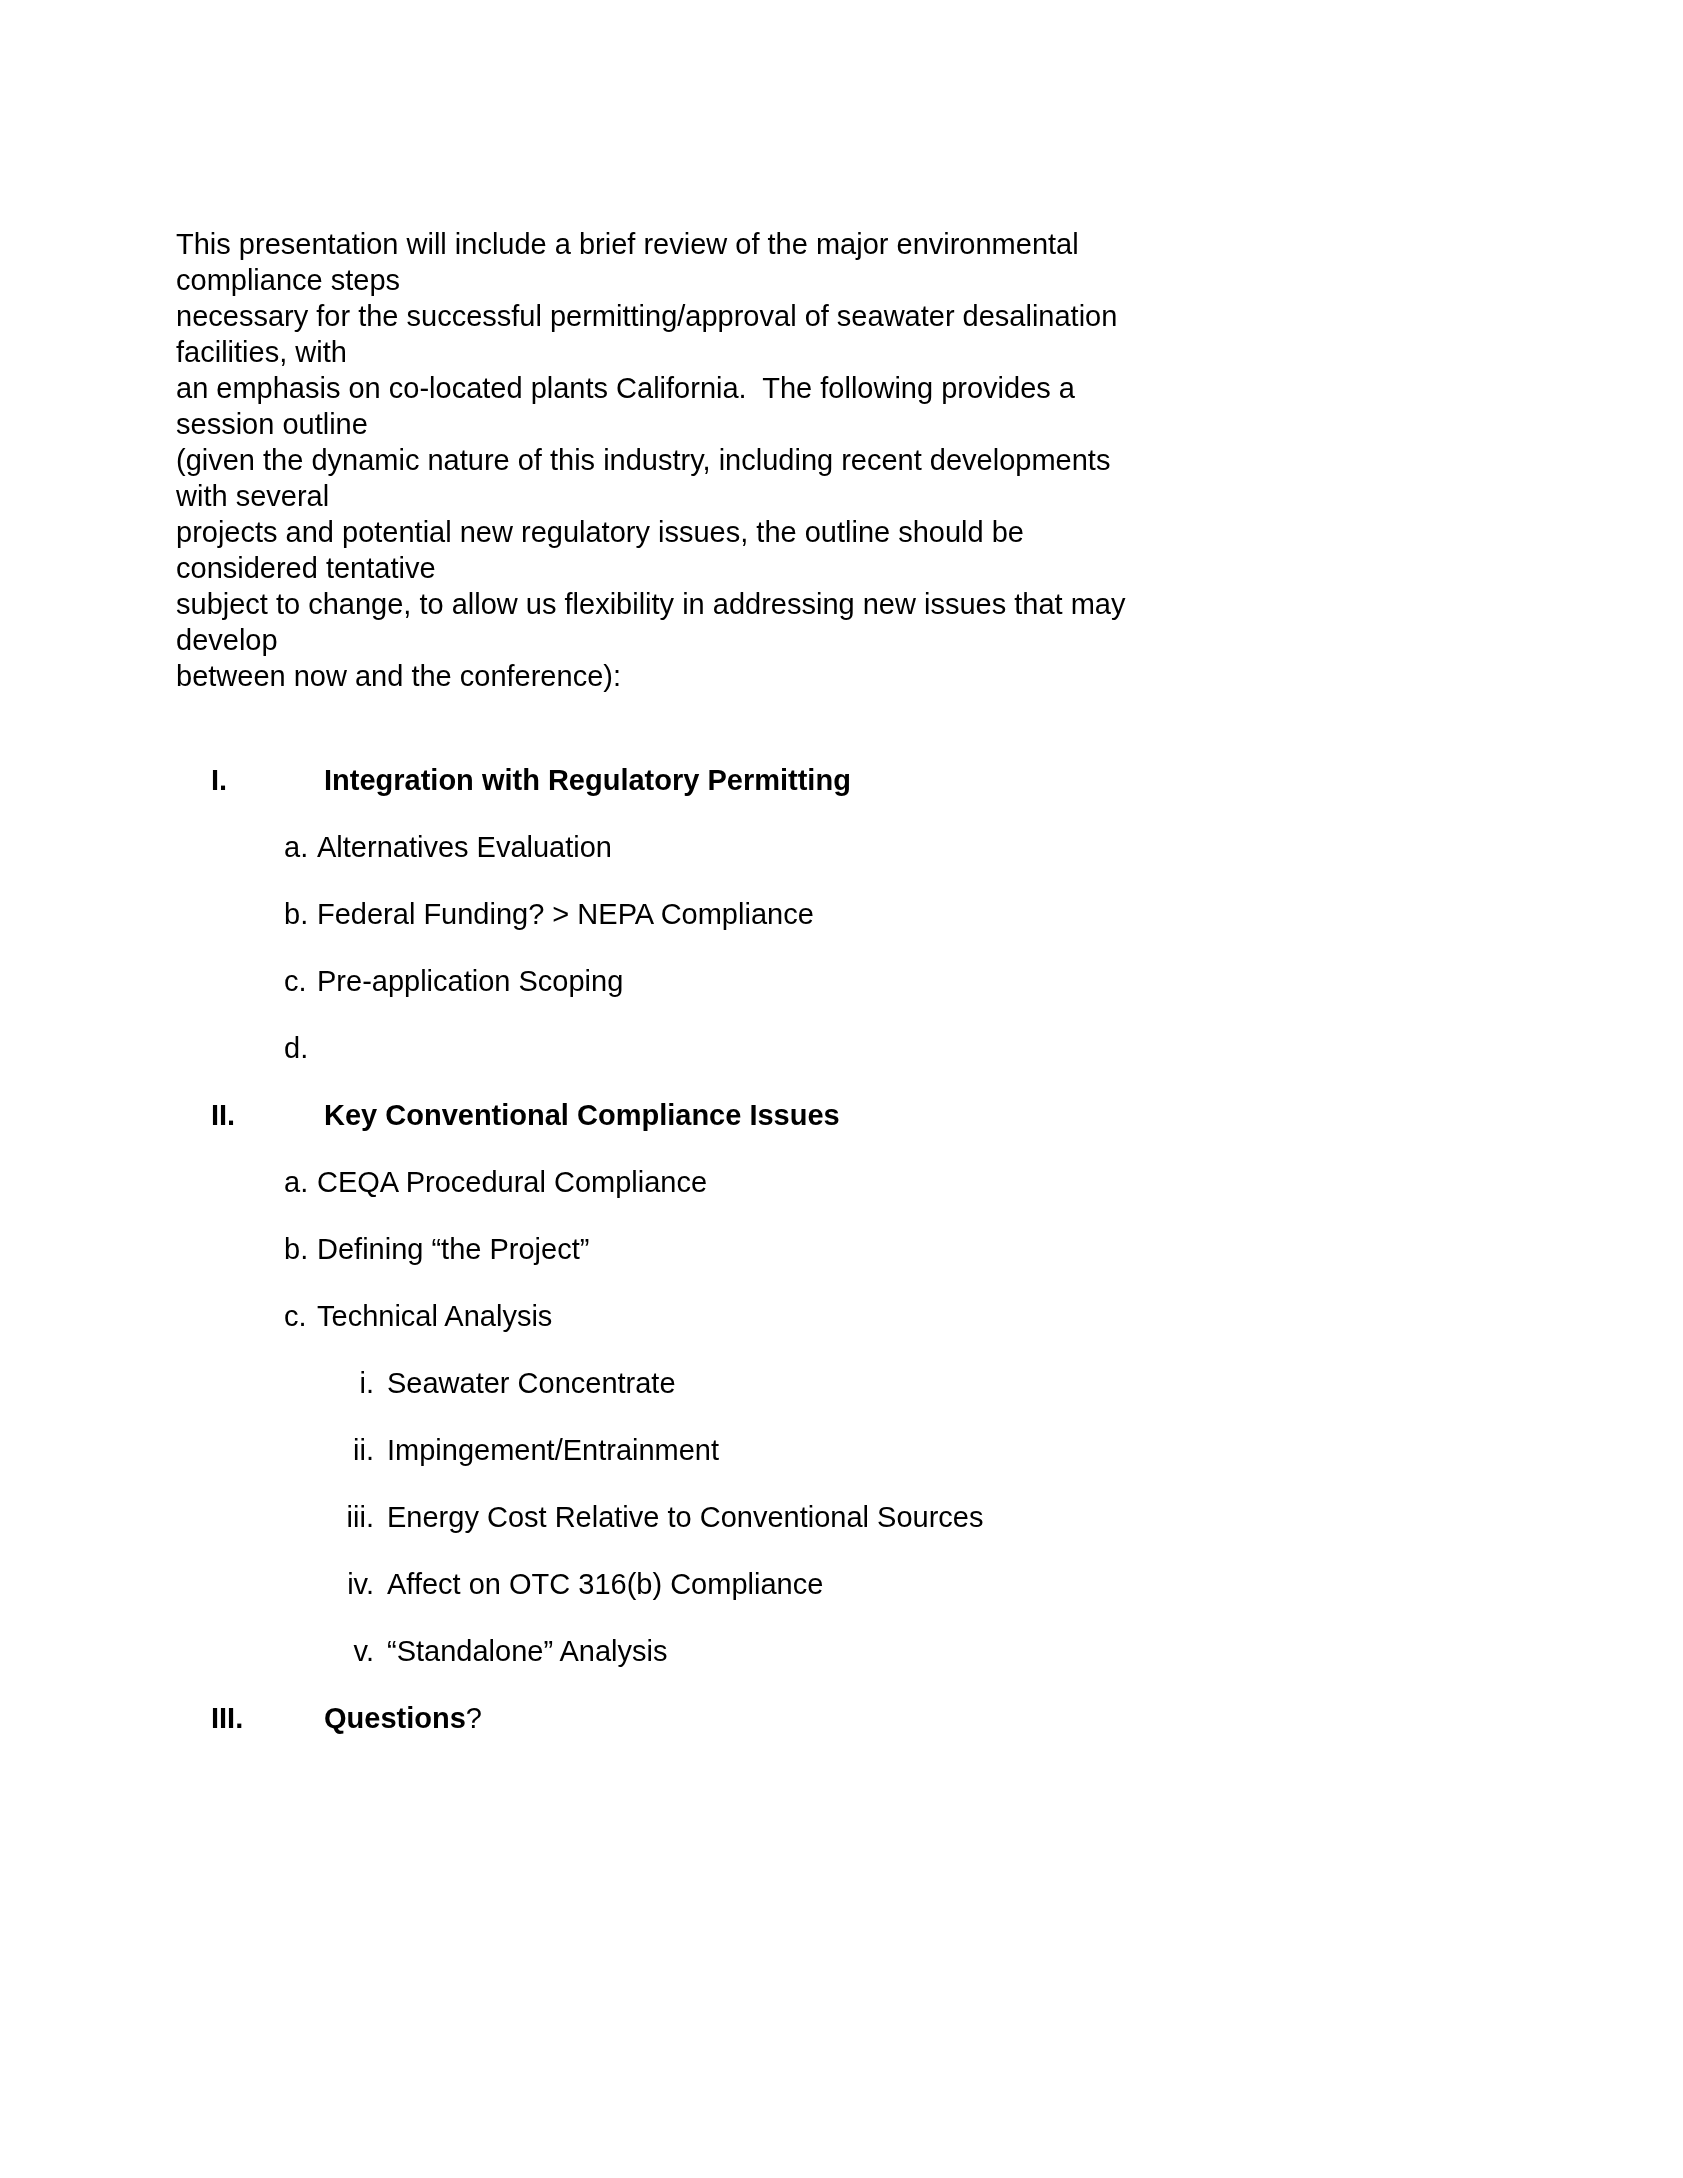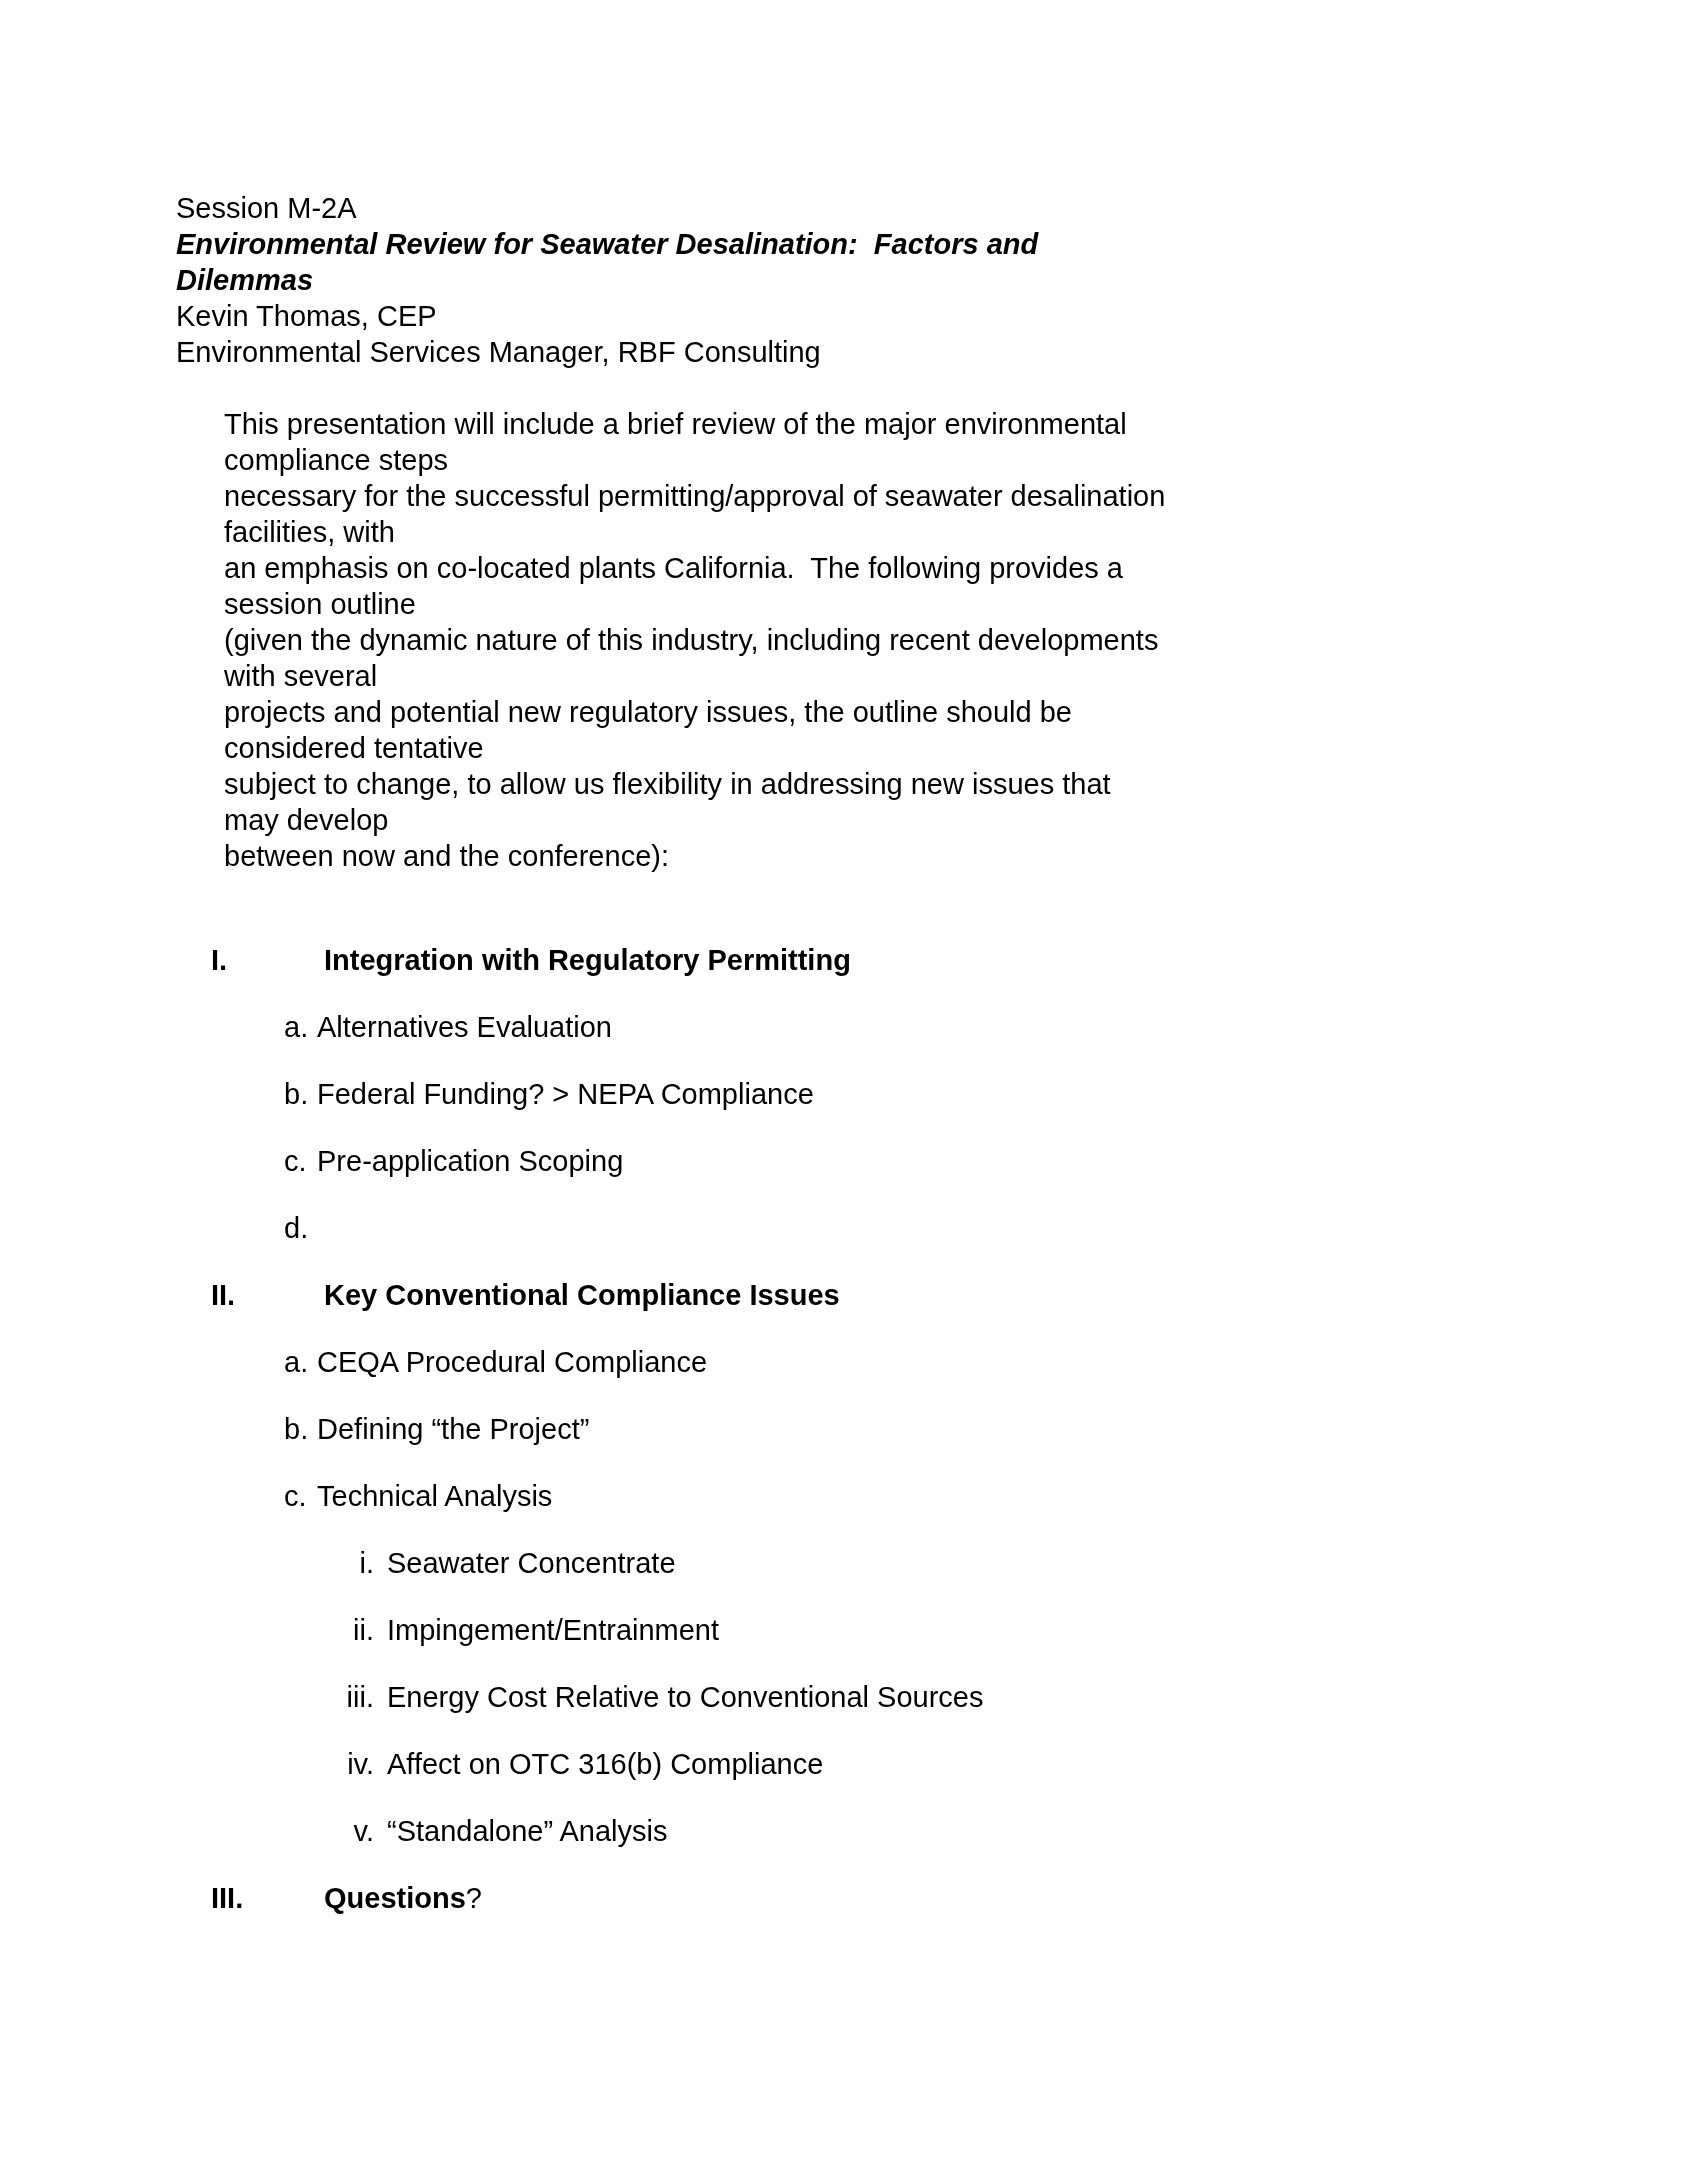--- a/index.html
+++ b/index.html
@@ -28,21 +28,21 @@
     width: 990px;
     font-size: 29px;
     line-height: 36px;
   }
   .hline { white-space: pre-wrap; }
   .doc-title {
     font-weight: bold;
     font-style: italic;
     white-space: pre-wrap;
   }
-  .intro { margin-top: 36px; margin-left: 48px; }
+  .intro { margin-top: 36px; }
   .intro .pline { white-space: pre-wrap; }
   .outline { margin-top: 68px; }
   .row {
     display: flex;
     margin-bottom: 31px;
     line-height: 36px;
   }
   .row .num { flex: 0 0 auto; white-space: pre; }
   .row .txt { flex: 0 1 auto; white-space: pre-wrap; }
 
@@ -69,26 +69,20 @@
     text-align: right;
     margin-right: 13px;
   }
 </style>
 </head>
 <body>
 
 <div class="page">
   <div class="content">
 
-    <div class="header-block">
-      <div class="hline">Session M-2A</div>
-      <div class="doc-title">Environmental Review for Seawater Desalination:  Factors and Dilemmas</div>
-      <div class="hline">Kevin Thomas, CEP</div>
-      <div class="hline">Environmental Services Manager, RBF Consulting</div>
-    </div>
 
     <div class="intro">
       <div class="pline">This presentation will include a brief review of the major environmental compliance steps</div>
       <div class="pline">necessary for the successful permitting/approval of seawater desalination facilities, with</div>
       <div class="pline">an emphasis on co-located plants California.  The following provides a session outline</div>
       <div class="pline">(given the dynamic nature of this industry, including recent developments with several</div>
       <div class="pline">projects and potential new regulatory issues, the outline should be considered tentative</div>
       <div class="pline">subject to change, to allow us flexibility in addressing new issues that may develop</div>
       <div class="pline">between now and the conference):</div>
     </div>

